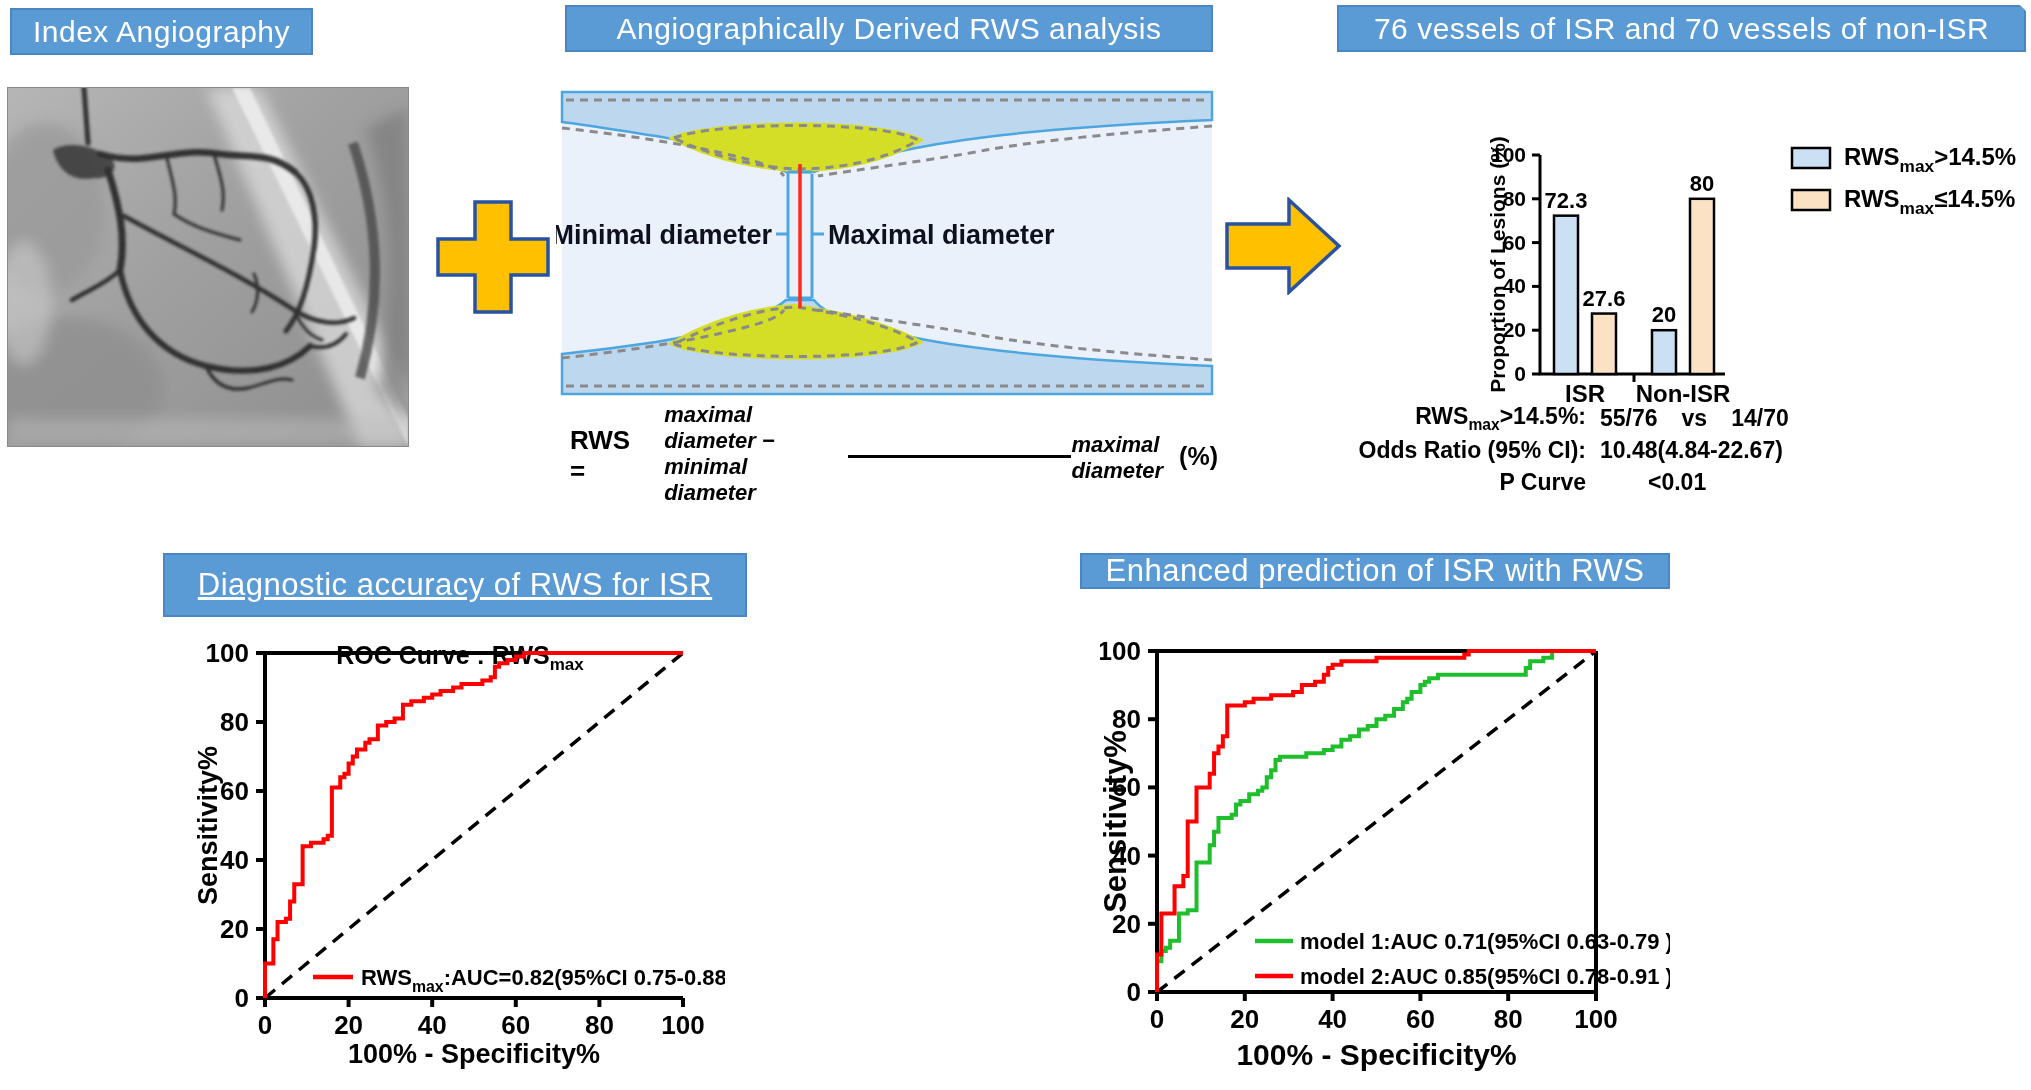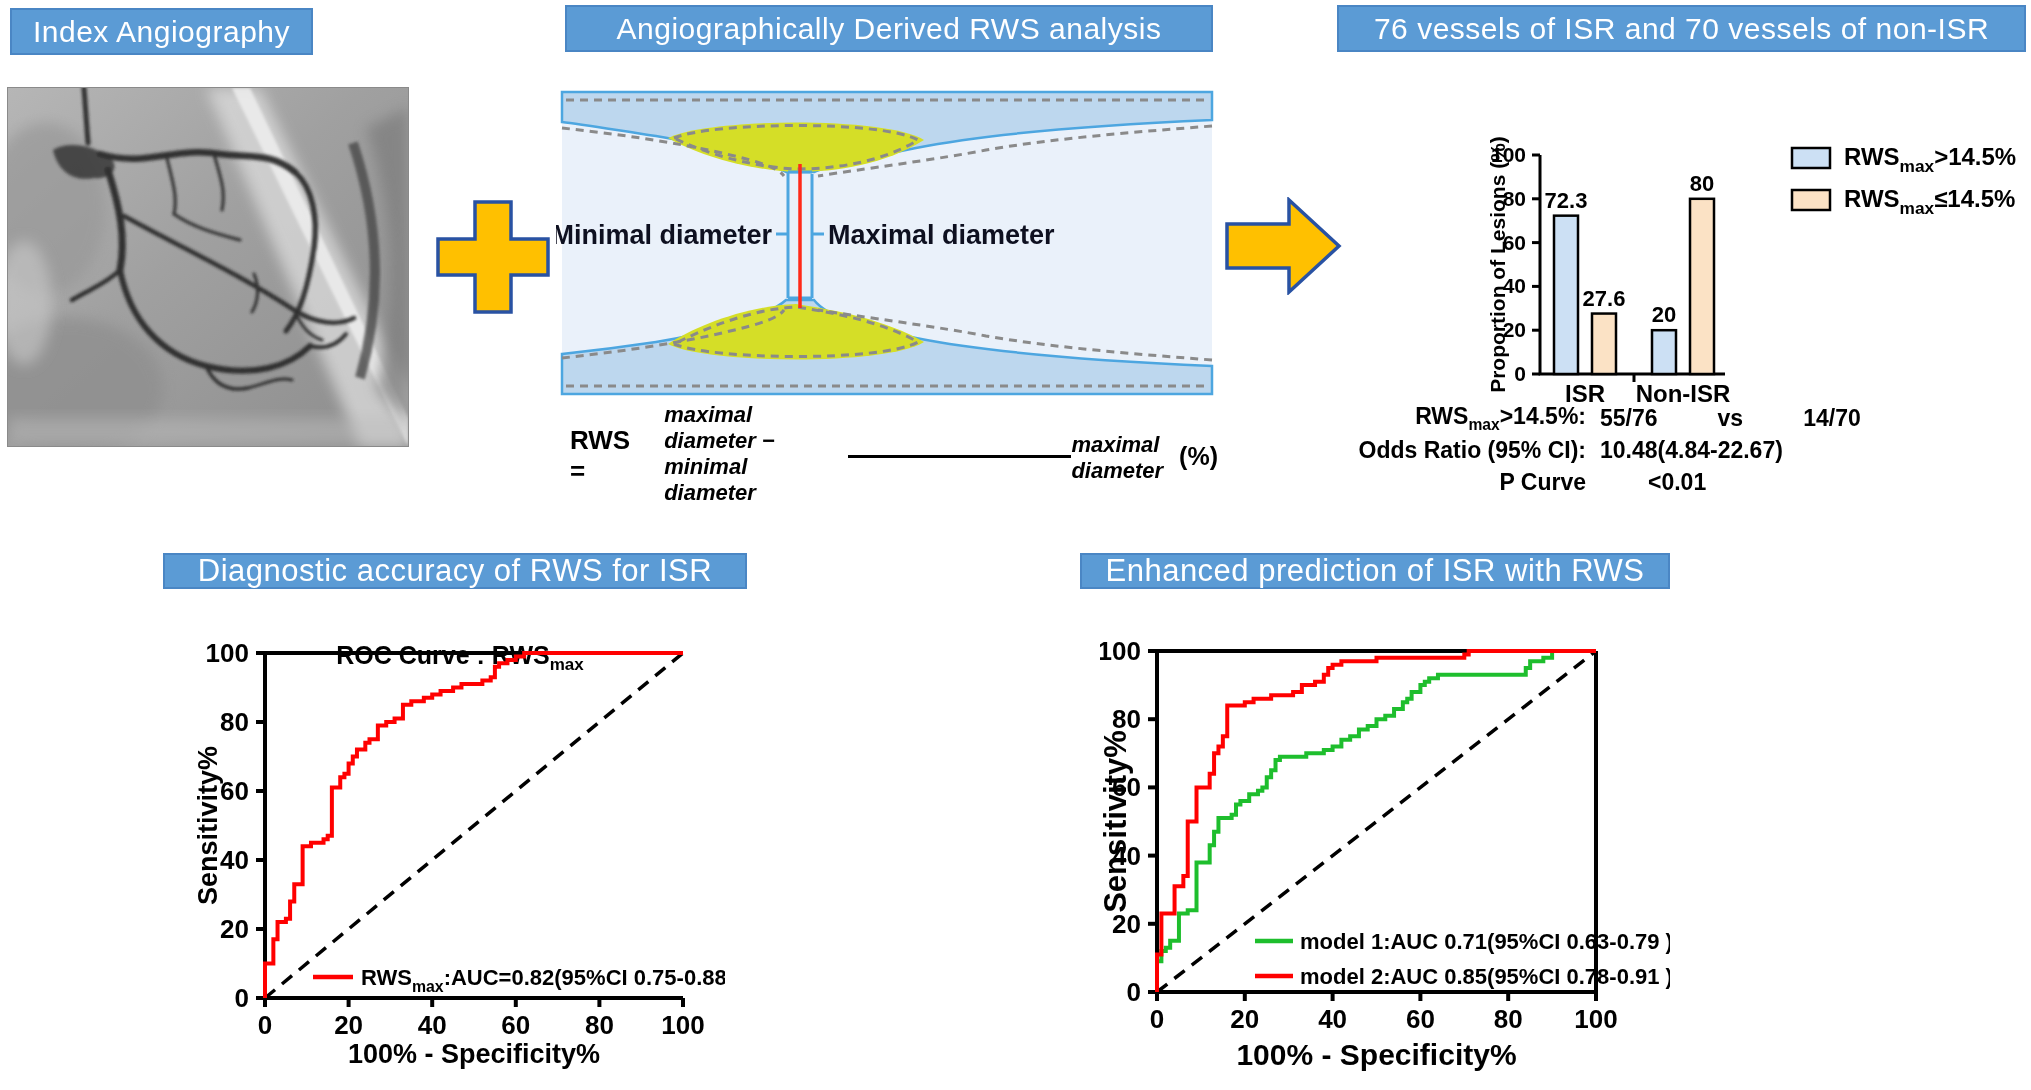--- a/index.html
+++ b/index.html
@@ -1,47 +1,47 @@
 <!DOCTYPE html>
 <html><head>
 <meta charset="utf-8">
 <style>
   html,body{margin:0;padding:0;background:#fff;}
   .canvas{position:relative;width:2031px;height:1090px;background:#ffffff;overflow:hidden;
-          font-family:"Liberation Sans",sans-serif;color:#000;}
+          font-family:"Liberation Sans",sans-serif;color:#000;border-radius:27px;}
   .hdr{position:absolute;background:#5B9BD5;border:2px solid #4A86C4;color:#fff;
        display:flex;align-items:center;justify-content:center;font-size:30px;letter-spacing:.5px;box-sizing:border-box;}
   .ctitle{position:absolute;font-weight:bold;font-size:25px;text-align:center;color:#000;}
   sub{font-size:0.68em;}
   svg text{font-family:"Liberation Sans",sans-serif;}
   #h1{left:10px;top:8px;width:303px;height:47px;}
   #h2{left:565px;top:5px;width:648px;height:47px;}
   #h3{left:1337px;top:5px;width:689px;height:47px;text-align:right;}
-  #h4{left:163px;top:553px;width:584px;height:36px;font-size:31px;}
+  #h4{left:163px;top:553px;width:584px;height:64px;font-size:31px;text-decoration:underline;}
   #h5{left:1080px;top:553px;width:590px;height:36px;font-size:31px;}
   #t1{left:195px;top:604px;width:530px;margin-top:37px;}
   #t2{left:1100px;top:604px;width:570px;font-size:26px;}
   #angio{position:absolute;left:8px;top:88px;outline:1px solid #8a8a8a;}
   #plus{position:absolute;left:436px;top:200px;}
   #arrowR{position:absolute;left:1225px;top:197px;}
   #diagram{position:absolute;left:556px;top:82px;}
   #barchart{position:absolute;left:1420px;top:95px;}
   #roc1{position:absolute;left:195px;top:633px;}
   #roc2{position:absolute;left:1100px;top:633px;}
   .formula{position:absolute;left:556px;top:402px;width:662px;display:flex;align-items:center;}
   .f-lhs{font-size:26px;font-weight:bold;margin-left:14px;}
   .frac{display:flex;flex-direction:row;align-items:center;margin-left:12px;}
   .f-num{font-style:italic;font-weight:bold;font-size:22px;padding:0 12px 4px;}
   .f-bar{width:100%;height:3px;background:#000;}
   .f-den{font-style:italic;font-weight:bold;font-size:22px;padding-top:4px;}
   .f-unit{font-size:25px;font-weight:bold;margin-left:16px;}
   .stats{position:absolute;left:1330px;top:402px;width:700px;font-weight:bold;font-size:23px;}
   .srow{display:flex;height:32px;align-items:center;}
   .slabel{width:256px;text-align:right;}
-  .sval{display:flex;align-items:center;gap:36px;}
+  .sval{display:flex;align-items:center;}
 </style>
 </head>
 <body>
 
 <div class="canvas">
 
   <div class="hdr" id="h1">Index Angiography</div>
   <div class="hdr" id="h2">Angiographically Derived RWS analysis</div>
   <div class="hdr" id="h3">76 vessels of ISR and 70 vessels of non-ISR</div>
   <div class="hdr" id="h4">Diagnostic accuracy of RWS for ISR</div>

